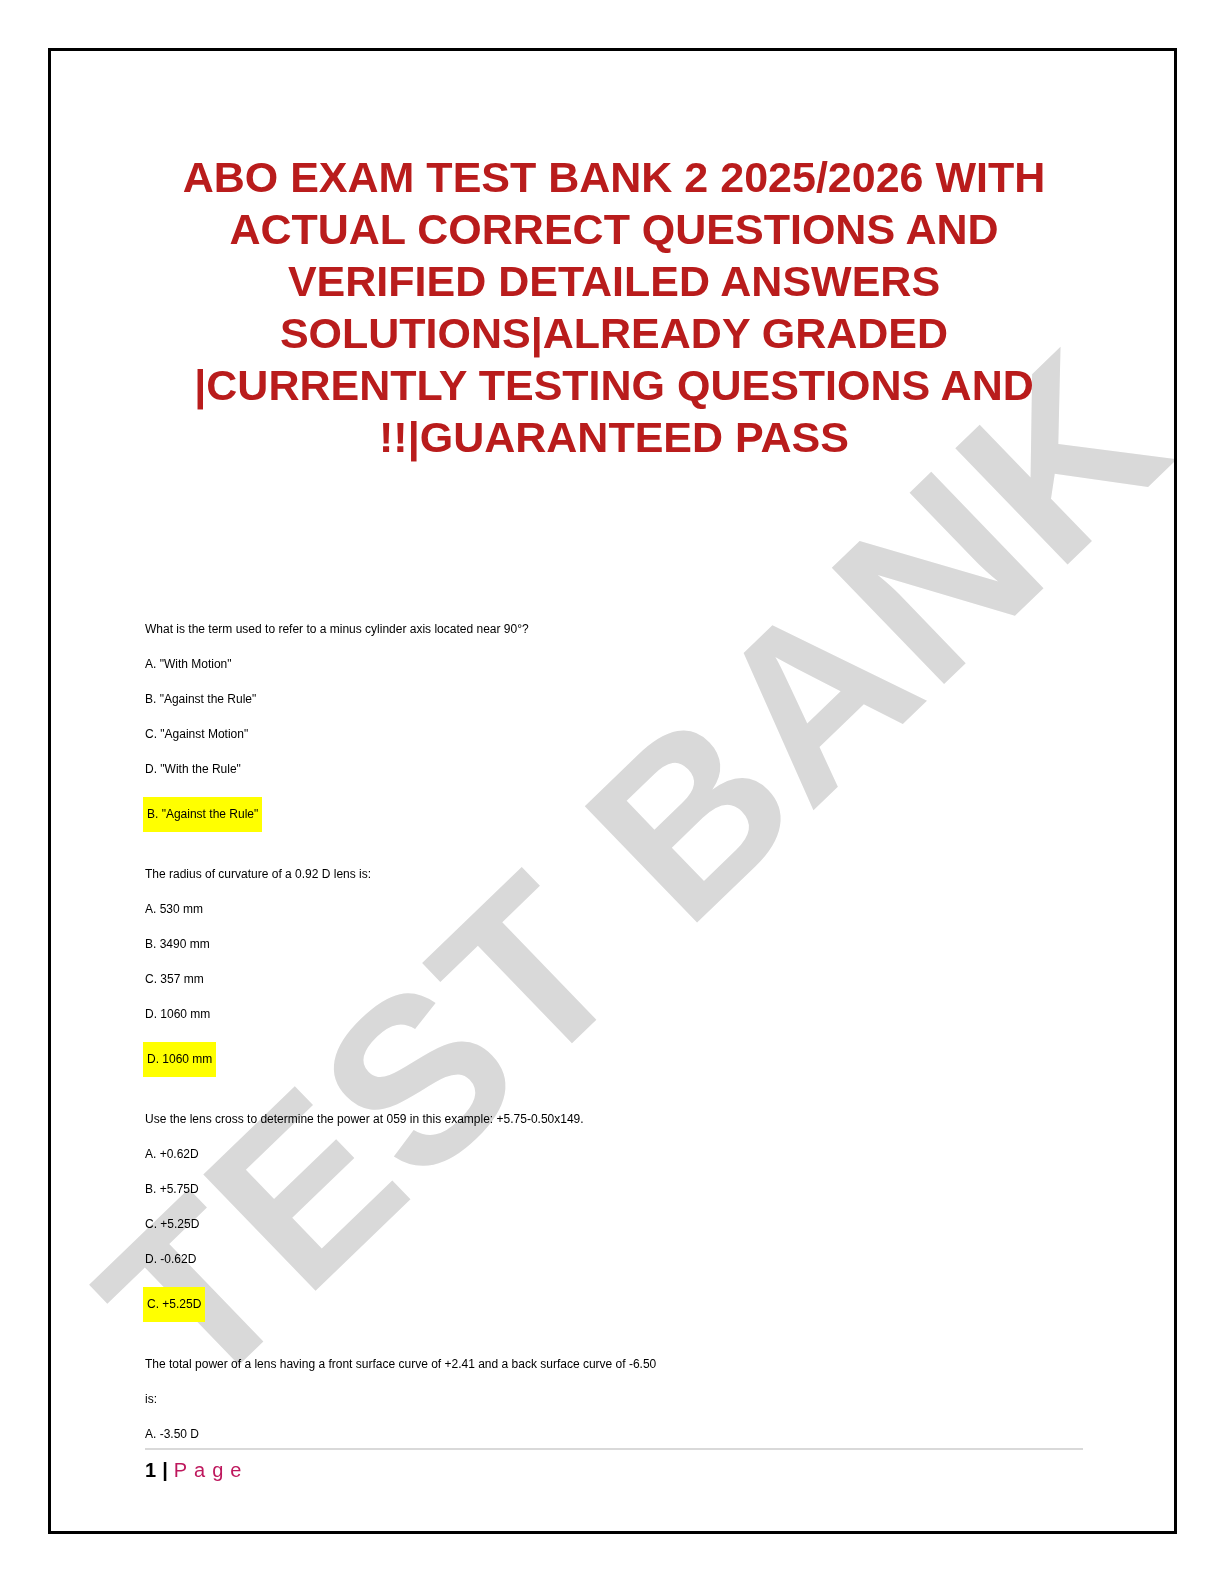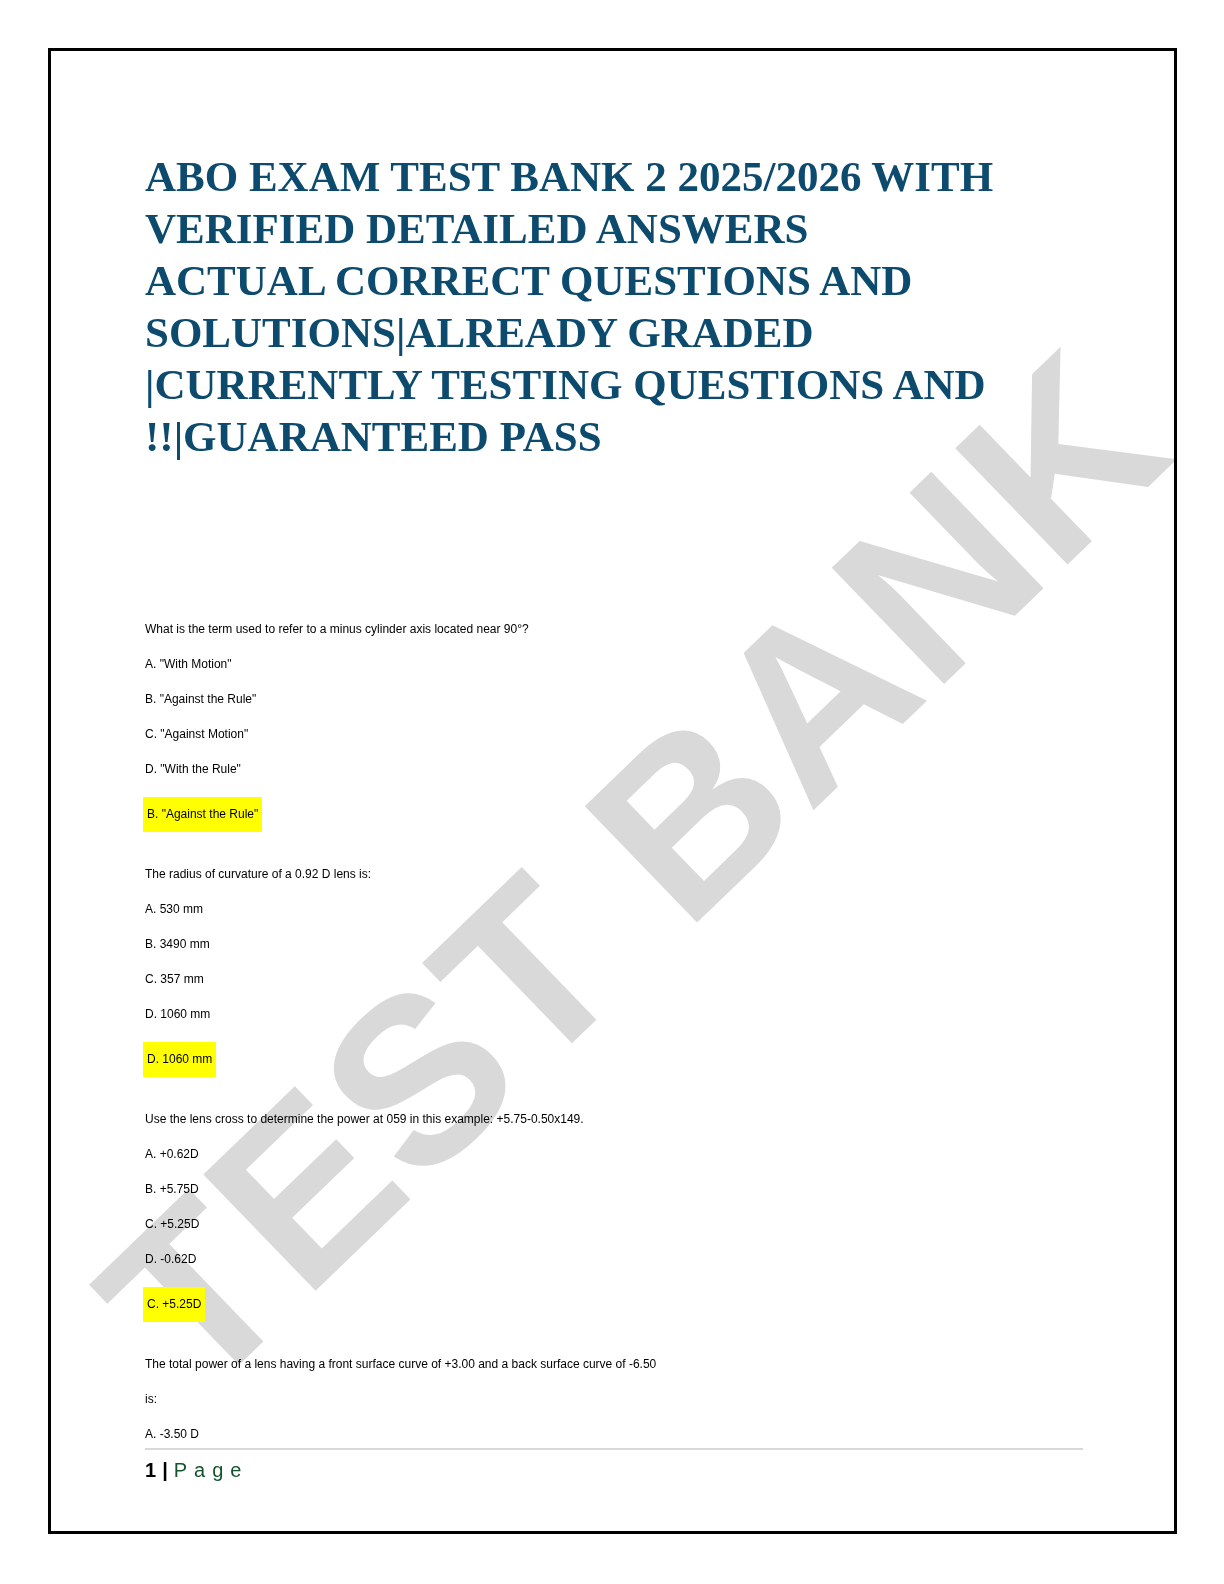--- a/index.html
+++ b/index.html
@@ -40,26 +40,27 @@
     color: #d9d9d9;
     white-space: nowrap;
     z-index: 1;
     line-height: 1;
   }
   .doc-title {
     position: absolute;
     left: 145px;
     top: 151px;
     width: 938px;
+    text-align: center;
     z-index: 2;
-    font-family: Liberation Serif, serif;
+    font-family: Liberation Sans, sans-serif;
     font-weight: bold;
     font-size: 43px;
     line-height: 52px;
-    color: #0c4a6e;
+    color: #b91c1c;
   }
   .doc-title .t-line { white-space: nowrap; }
   .qa {
     position: absolute;
     left: 145px;
     top: 612px;
     width: 938px;
     z-index: 2;
     font-size: 12px;
     line-height: 35px;
@@ -89,37 +90,37 @@
     left: 145px;
     top: 1455px;
     z-index: 2;
     font-size: 20px;
     line-height: 30px;
     color: #000000;
   }
   .footer .page-num { font-weight: bold; }
   .footer .sep { font-weight: bold; margin: 0 6px 0 6px; }
   .footer .page-label {
-    color: #14532d;
+    color: #be185d;
     letter-spacing: 7px;
   }
 </style>
 </head>
 <body>
 
 <div class="page">
 
   <div class="watermark">TEST BANK</div>
 
   <div class="page-border"></div>
 
   <div class="doc-title">
     <div class="t-line">ABO EXAM TEST BANK 2 2025/2026 WITH</div>
+    <div class="t-line">ACTUAL CORRECT QUESTIONS AND</div>
     <div class="t-line">VERIFIED DETAILED ANSWERS</div>
-    <div class="t-line">ACTUAL CORRECT QUESTIONS AND</div>
     <div class="t-line">SOLUTIONS|ALREADY GRADED</div>
     <div class="t-line">|CURRENTLY TESTING QUESTIONS AND</div>
     <div class="t-line">!!|GUARANTEED PASS</div>
   </div>
 
   <div class="qa">
 
     <div class="question-block">
       <p class="q-line">What is the term used to refer to a minus cylinder axis located near 90°?</p>
       <p class="opt-line">A. "With Motion"</p>
@@ -141,21 +142,21 @@
     <div class="question-block">
       <p class="q-line">Use the lens cross to determine the power at 059 in this example: +5.75-0.50x149.</p>
       <p class="opt-line">A. +0.62D</p>
       <p class="opt-line">B. +5.75D</p>
       <p class="opt-line">C. +5.25D</p>
       <p class="opt-line">D. -0.62D</p>
       <div class="answer-highlight">C. +5.25D</div>
     </div>
 
     <div class="question-block">
-      <p class="q-line">The total power of a lens having a front surface curve of +3.00 and a back surface curve of -6.50</p>
+      <p class="q-line">The total power of a lens having a front surface curve of +2.41 and a back surface curve of -6.50</p>
       <p class="q-line">is:</p>
       <p class="opt-line">A. -3.50 D</p>
     </div>
 
   </div>
 
   <div class="footer-rule"></div>
 
   <div class="footer">
     <span class="page-num">1</span><span class="sep">|</span><span class="page-label">Page</span>

